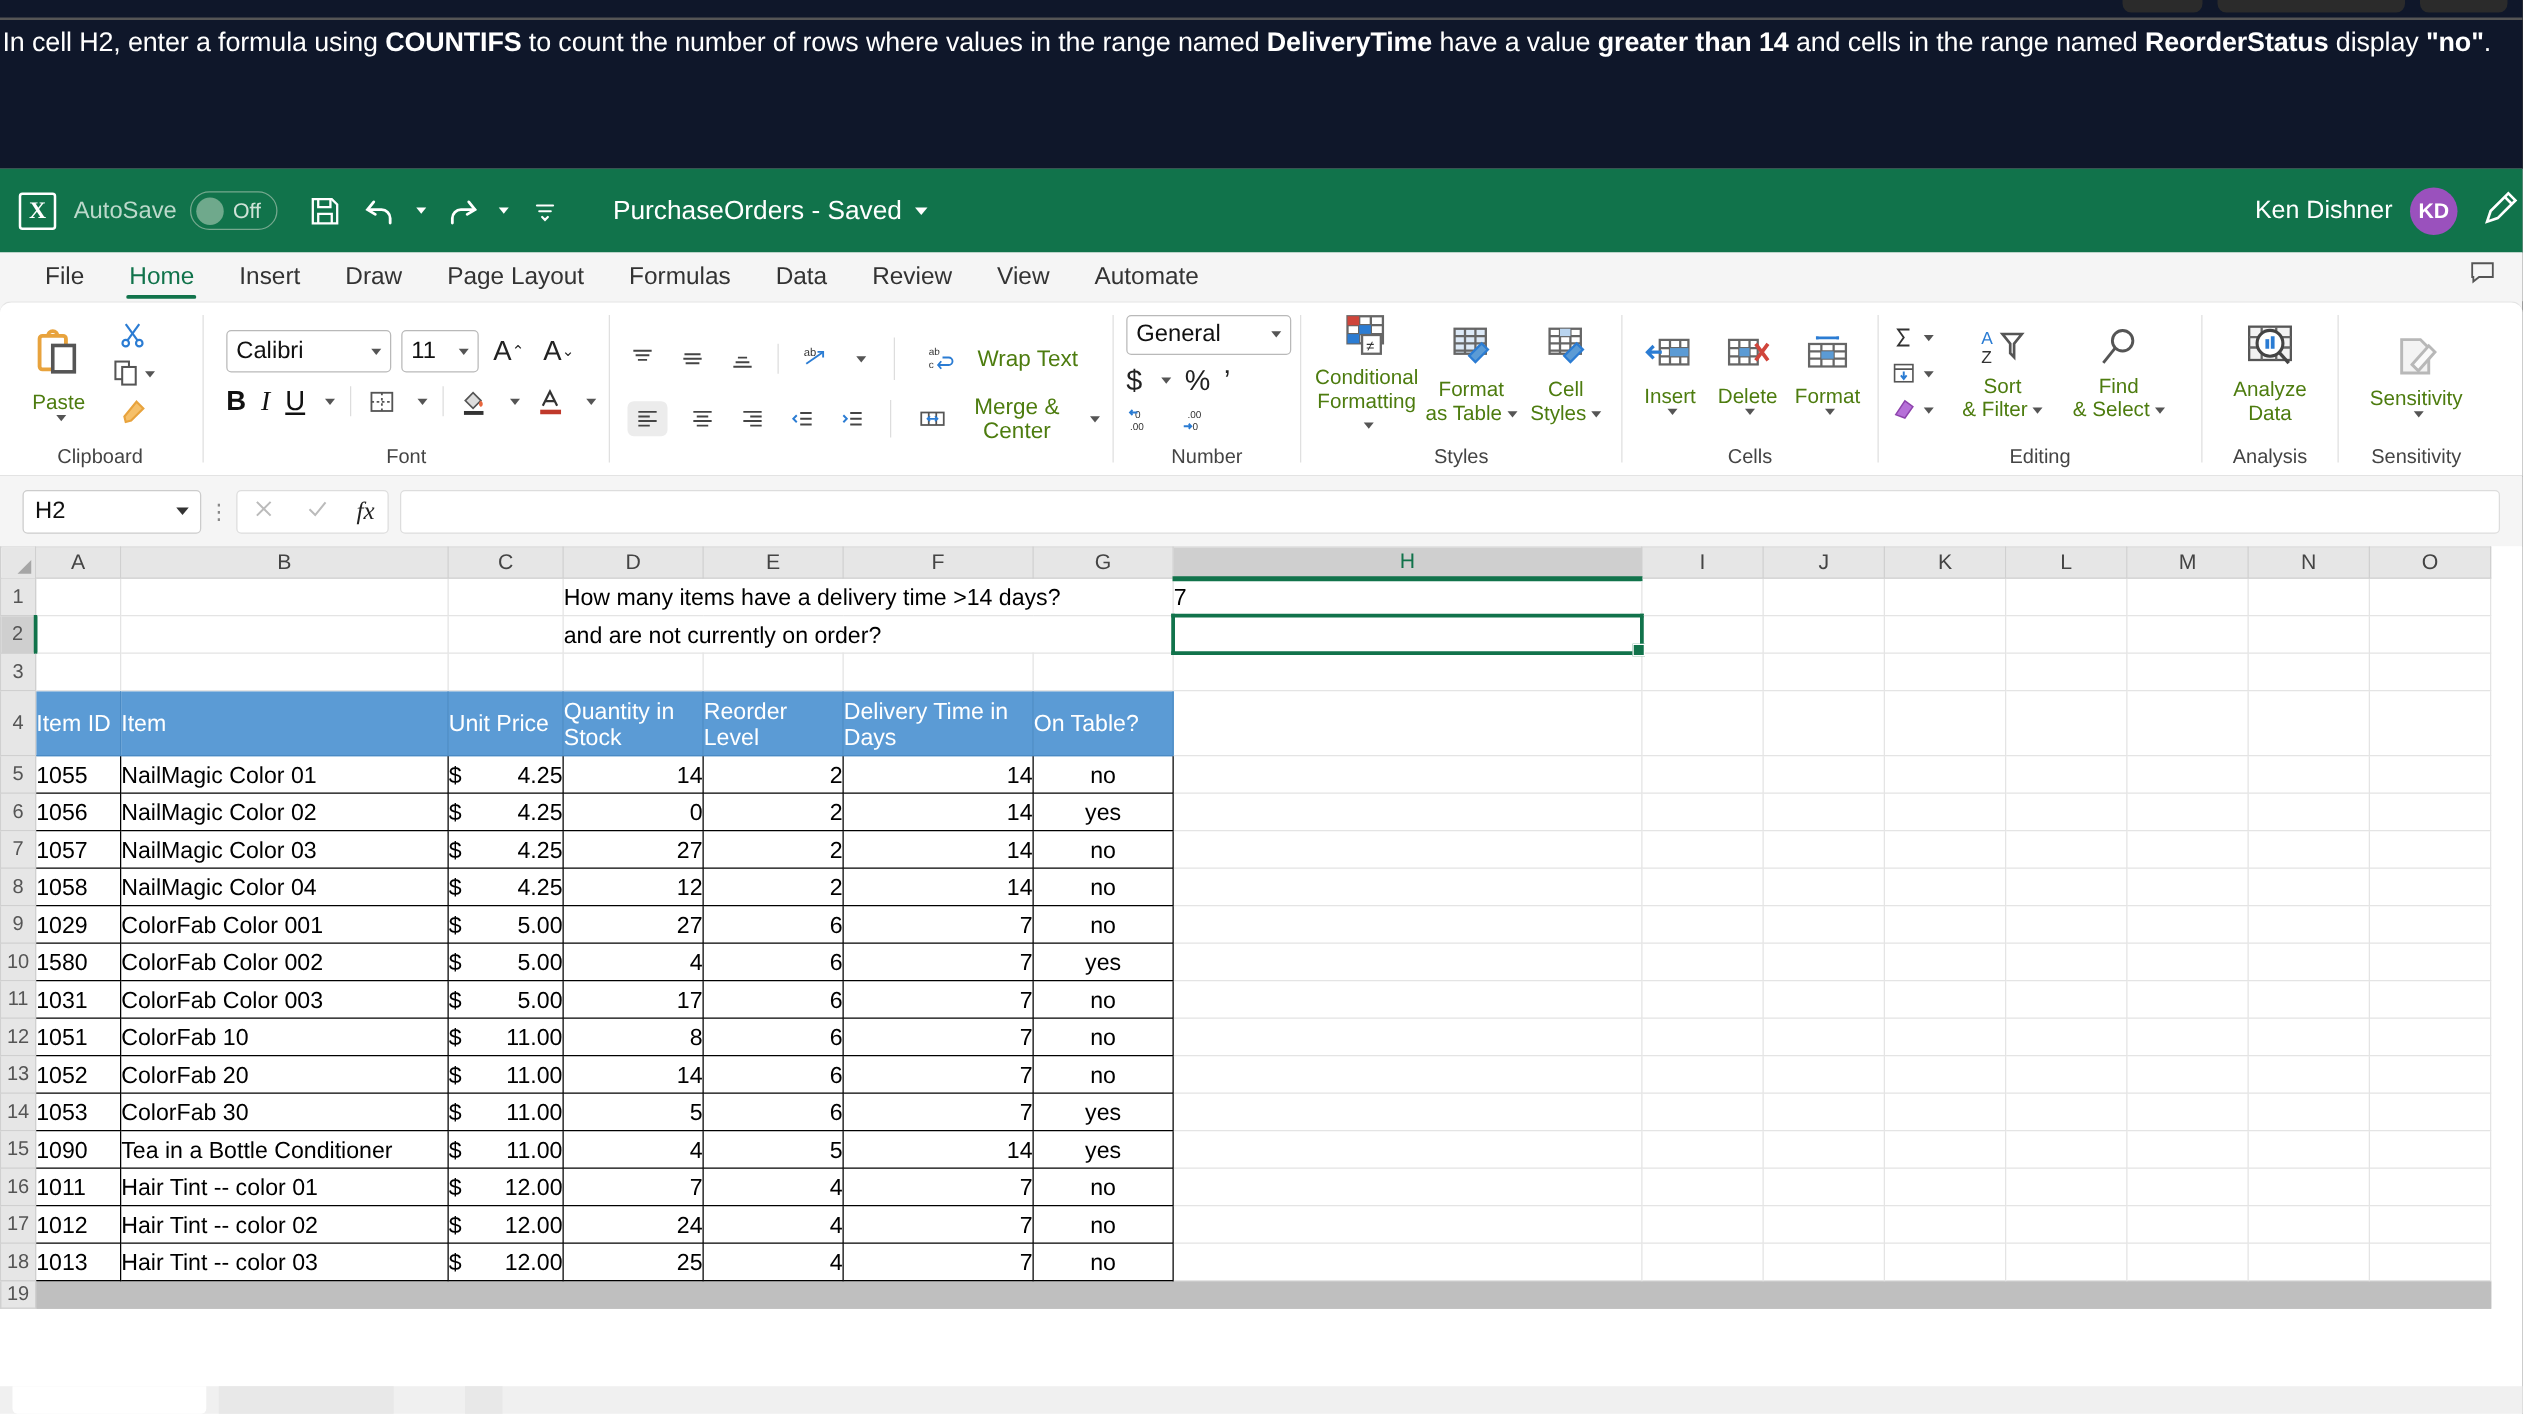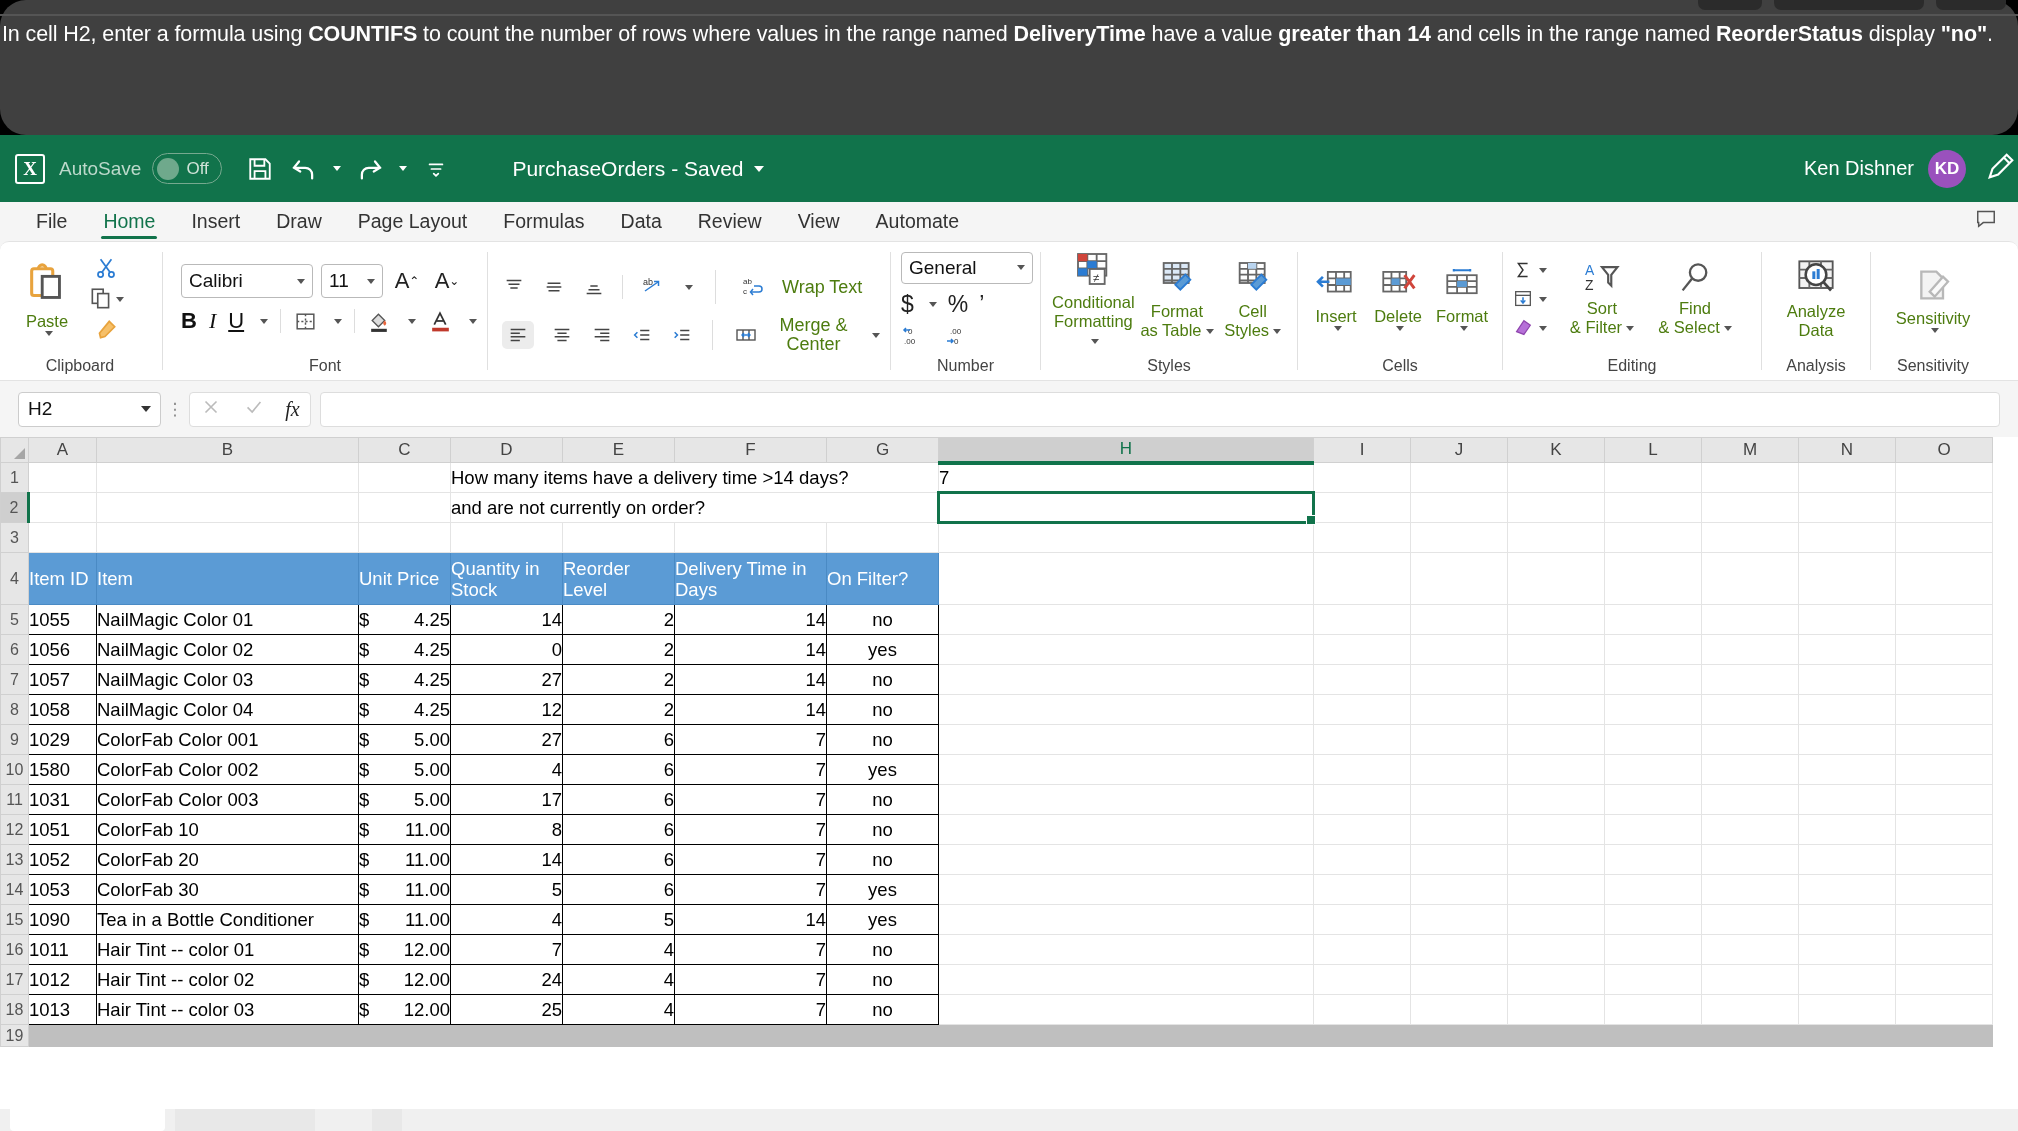--- a/index.html
+++ b/index.html
@@ -6,21 +6,21 @@
   html, body {
     width: 2018px; height: 1131px;
     background: #000;
     font-family: "Liberation Sans", sans-serif;
     overflow: hidden;
   }
 
   
   #task-banner {
     position: absolute; left: 0; top: 0; width: 2018px; height: 135px;
-    background: #404040; color: #fff; border-radius: 26px;
+    background: #0f172a; color: #fff;
   }
   #task-chrome {
     position: absolute; right: 0; top: 0; width: 330px; height: 14px;
   }
   #task-chrome .pill {
     position: absolute; top: -8px; height: 18px; background: #2b2b2b;
     border-radius: 7px;
   }
   #task-chrome .p1 { left: 10px;  width: 64px; }
   #task-chrome .p2 { left: 86px;  width: 150px; }
@@ -63,21 +63,21 @@
   .qat-btn {
     width: 44px; height: 44px; display: flex; align-items: center; justify-content: center;
     color: #fff;
   }
   .qat-btn svg { display: block; }
   .qat-caret { width: 22px; height: 44px; display:flex; align-items:center; justify-content:center; }
   .qat-caret::after {
     content: ""; border-left: 4.5px solid transparent; border-right: 4.5px solid transparent;
     border-top: 5.5px solid #fff;
   }
-  #doc-title { color: #fff; font-size: 21px; margin-left: 54px; display: flex; align-items: center; }
+  #doc-title { color: #fff; font-size: 21px; margin-left: 32px; display: flex; align-items: center; }
   #doc-title .cr {
     margin-left: 10px; border-left: 5px solid transparent; border-right: 5px solid transparent;
     border-top: 6px solid #fff; display: inline-block;
   }
   #searchbox {
     position: absolute; left: 938px; top: 172px; width: 673px; height: 47px;
     background: #b5cfbf; border-radius: 5px; display: flex; align-items: center;
   }
   #searchbox .mag { margin-left: 25px; margin-right: 18px; }
   #search-input {
@@ -820,21 +820,21 @@
       </tr>
 
       <tr style="height:52px">
         <td class="rowhead">4</td>
         <td class="hdrcell">Item ID</td>
         <td class="hdrcell">Item</td>
         <td class="hdrcell">Unit Price</td>
         <td class="hdrcell">Quantity in Stock</td>
         <td class="hdrcell">Reorder Level</td>
         <td class="hdrcell">Delivery Time in Days</td>
-        <td class="hdrcell">On Filter?</td>
+        <td class="hdrcell">On Table?</td>
         <td class="cell"></td>
         <td class="cell"></td>
         <td class="cell"></td>
         <td class="cell"></td>
         <td class="cell"></td>
         <td class="cell"></td>
         <td class="cell"></td>
         <td class="cell"></td>
       </tr>
 

